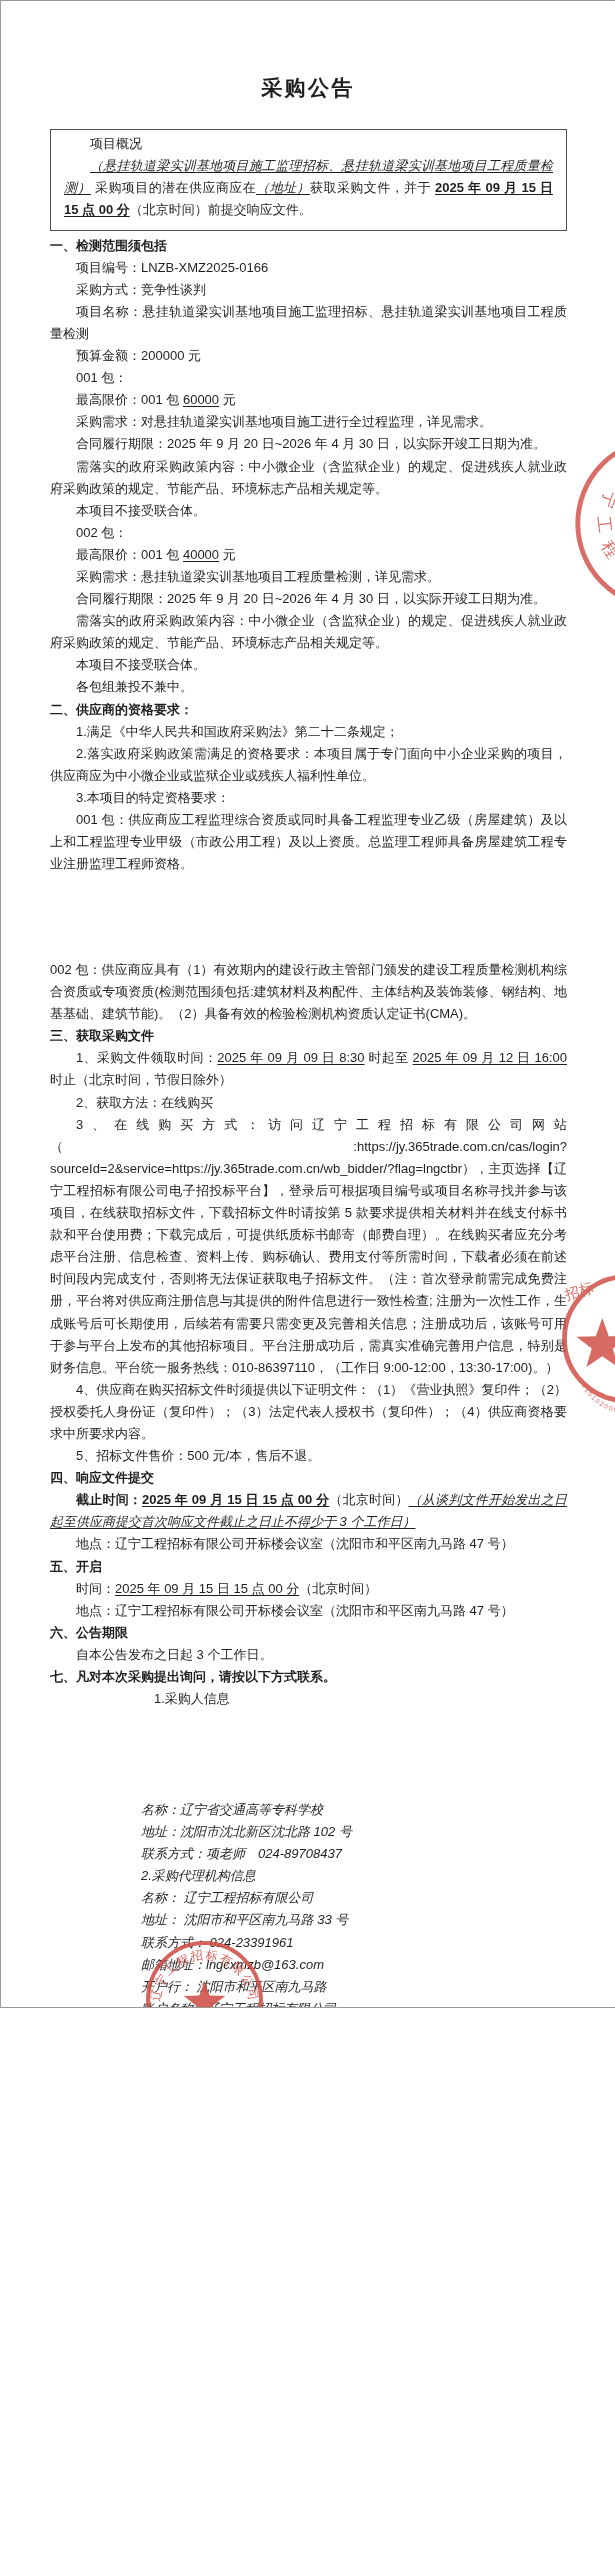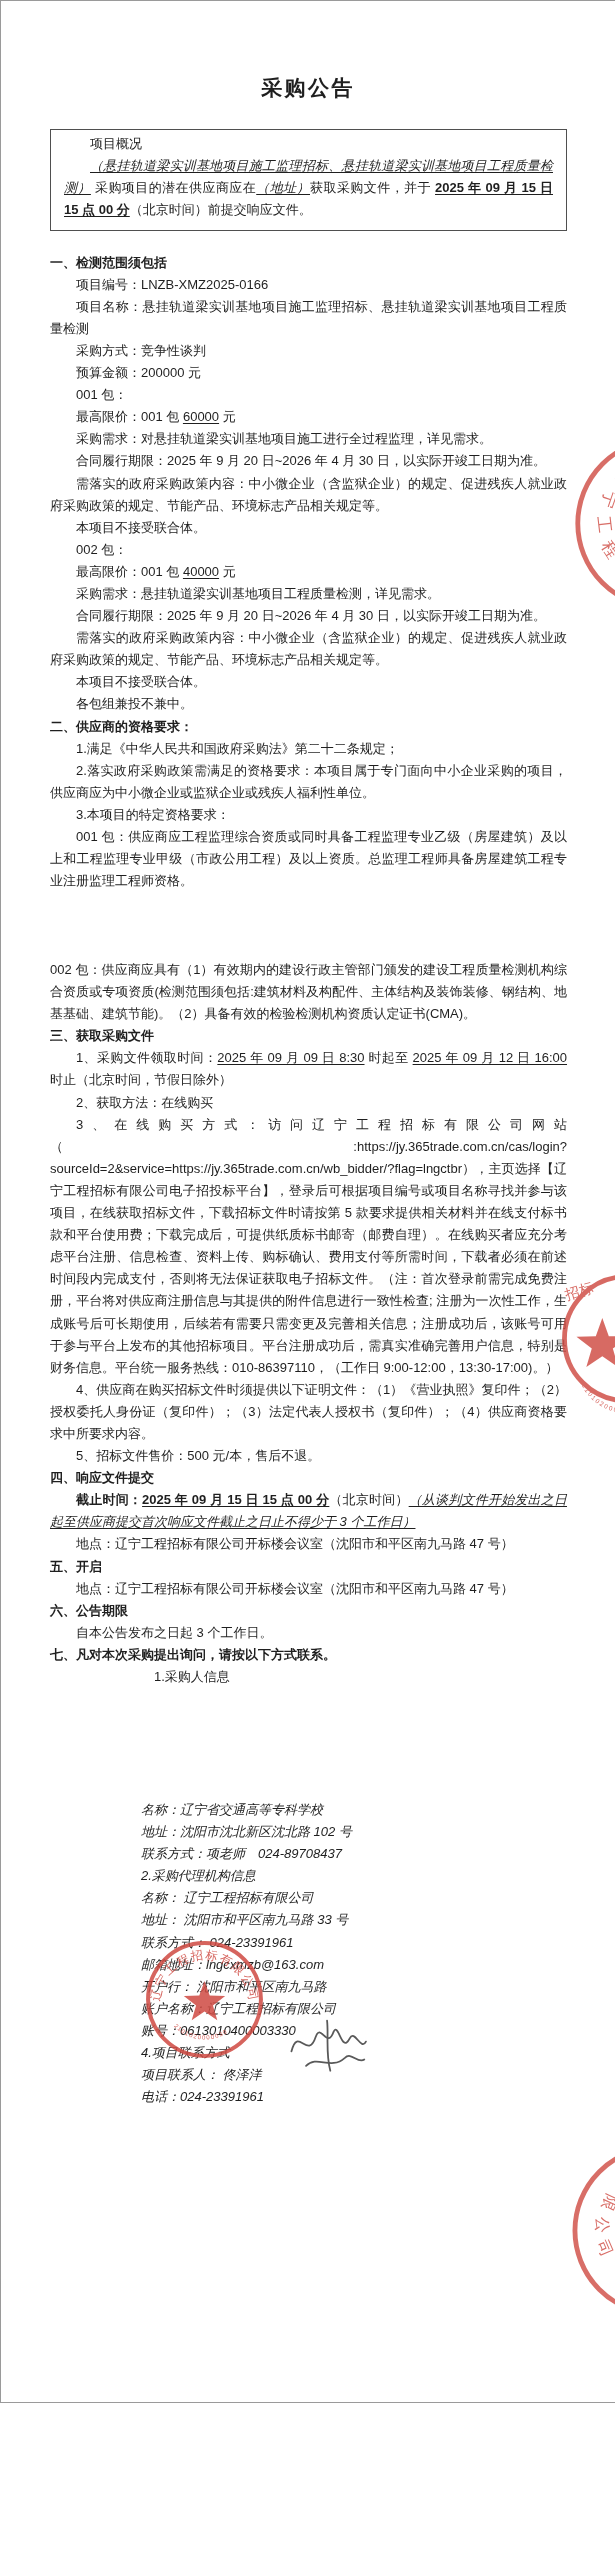--- a/index.html
+++ b/index.html
@@ -1,55 +1,55 @@
 <!DOCTYPE html>
 <html style="font-size:13px"><head>
 <meta charset="utf-8">
 <style>
   html,body { margin:0; padding:0; background:#ffffff; }
   .doc {
-    position:relative; width:616px; height:2403px; box-sizing:border-box;
+    position:relative; width:616px; height:2008px; box-sizing:border-box;
     background:#fff; border:0.8px solid #9a9a9a; overflow:hidden;
     font-family:"Liberation Sans","DejaVu Sans",sans-serif; color:#1f1f1f;
   }
   .title {
     position:absolute; top:73px; left:0; width:100%;
     text-align:center; font-size:21px; font-weight:700; letter-spacing:2.4px;
   }
   .page { position:absolute; left:49px; width:517px; font-size:13px; line-height:1.7; }
   .p1 { top:128px; } .p2 { top:958px; } .p3 { top:1798px; }
   p { margin:0; text-align:justify; }
   .ind { text-indent:2em; }
   .hd  { font-weight:700; }
   .u   { text-decoration:underline; text-underline-offset:2.4px; }
   .iu  { font-style:italic; text-decoration:underline; text-underline-offset:2.4px; }
   .b   { font-weight:700; }
-  .box { border:1.6px solid #4f4f4f; padding:3.2px 13px 8px 13px; margin-bottom:21px; }
+  .box { border:1.6px solid #4f4f4f; padding:3.2px 13px 8px 13px; margin-bottom:4px; }
   .c1  { padding-left:7em; text-align:left;font-style:italic; }
   .c2  { padding-left:8em; text-align:left; }
   .stamp { position:absolute; pointer-events:none; }
   .stamp svg text { font-family:"Liberation Sans","DejaVu Sans",sans-serif; }
 </style>
 </head>
 <body>
 
 <div class="doc">
 
   <div class="title">采购公告</div>
 
   <div class="page p1">
     <div class="box">
       <p class="ind">项目概况</p>
       <p class="ind"><span class="iu">（悬挂轨道梁实训基地项目施工监理招标、悬挂轨道梁实训基地项目工程质量检测）</span><span> 采购项目的潜在供应商应在</span><span class="iu">（地址）</span><span>获取采购文件，并于 </span><span class="u b">2025 年 09 月 15 日 15 点 00 分</span><span>（北京时间）前提交响应文件。</span></p>
     </div>
 
     <p class="hd">一、检测范围须包括</p>
     <p class="ind">项目编号：LNZB-XMZ2025-0166</p>
+    <p class="ind">采购方式：竞争性谈判</p>
     <p class="ind">项目名称：悬挂轨道梁实训基地项目施工监理招标、悬挂轨道梁实训基地项目工程质量检测</p>
-    <p class="ind">采购方式：竞争性谈判</p>
     <p class="ind">预算金额：200000 元</p>
 
     <p class="ind">001 包：</p>
     <p class="ind"><span>最高限价：001 包 </span><span class="u">60000</span><span> 元</span></p>
     <p class="ind">采购需求：对悬挂轨道梁实训基地项目施工进行全过程监理，详见需求。</p>
     <p class="ind">合同履行期限：2025 年 9 月 20 日~2026 年 4 月 30 日，以实际开竣工日期为准。</p>
     <p class="ind">需落实的政府采购政策内容：中小微企业（含监狱企业）的规定、促进残疾人就业政府采购政策的规定、节能产品、环境标志产品相关规定等。</p>
     <p class="ind">本项目不接受联合体。</p>
 
     <p class="ind">002 包：</p>
@@ -75,20 +75,21 @@
     <p class="ind">2、获取方法：在线购买</p>
     <p class="ind">3、在线购买方式：访问辽宁工程招标有限公司网站（:https://jy.365trade.com.cn/cas/login?sourceId=2&amp;service=https://jy.365trade.com.cn/wb_bidder/?flag=lngctbr），主页选择【辽宁工程招标有限公司电子招投标平台】，登录后可根据项目编号或项目名称寻找并参与该项目，在线获取招标文件，下载招标文件时请按第 5 款要求提供相关材料并在线支付标书款和平台使用费；下载完成后，可提供纸质标书邮寄（邮费自理）。在线购买者应充分考虑平台注册、信息检查、资料上传、购标确认、费用支付等所需时间，下载者必须在前述时间段内完成支付，否则将无法保证获取电子招标文件。（注：首次登录前需完成免费注册，平台将对供应商注册信息与其提供的附件信息进行一致性检查; 注册为一次性工作，生成账号后可长期使用，后续若有需要只需变更及完善相关信息；注册成功后，该账号可用于参与平台上发布的其他招标项目。平台注册成功后，需真实准确完善用户信息，特别是财务信息。平台统一服务热线：010-86397110，（工作日 9:00-12:00，13:30-17:00)。）</p>
     <p class="ind">4、供应商在购买招标文件时须提供以下证明文件：（1）《营业执照》复印件；（2）授权委托人身份证（复印件）；（3）法定代表人授权书（复印件）；（4）供应商资格要求中所要求内容。</p>
     <p class="ind">5、招标文件售价：500 元/本，售后不退。</p>
 
     <p class="hd">四、响应文件提交</p>
     <p class="ind"><span class="b">截止时间：</span><span class="u b">2025 年 09 月 15 日 15 点 00 分</span><span>（北京时间）</span><span class="iu">（从谈判文件开始发出之日起至供应商提交首次响应文件截止之日止不得少于 3 个工作日）</span></p>
     <p class="ind">地点：辽宁工程招标有限公司开标楼会议室（沈阳市和平区南九马路 47 号）</p>
 
     <p class="hd">五、开启</p>
+    <p class="ind"><span>时间：</span><span class="u">2025 年 09 月 15 日 15 点 00 分</span><span>（北京时间）</span></p>
     <p class="ind">地点：辽宁工程招标有限公司开标楼会议室（沈阳市和平区南九马路 47 号）</p>
 
     <p class="hd">六、公告期限</p>
     <p class="ind">自本公告发布之日起 3 个工作日。</p>
 
     <p class="hd">七、凡对本次采购提出询问，请按以下方式联系。</p>
     <p class="c2">1.采购人信息</p>
   </div>
 
   <div class="page p3">

